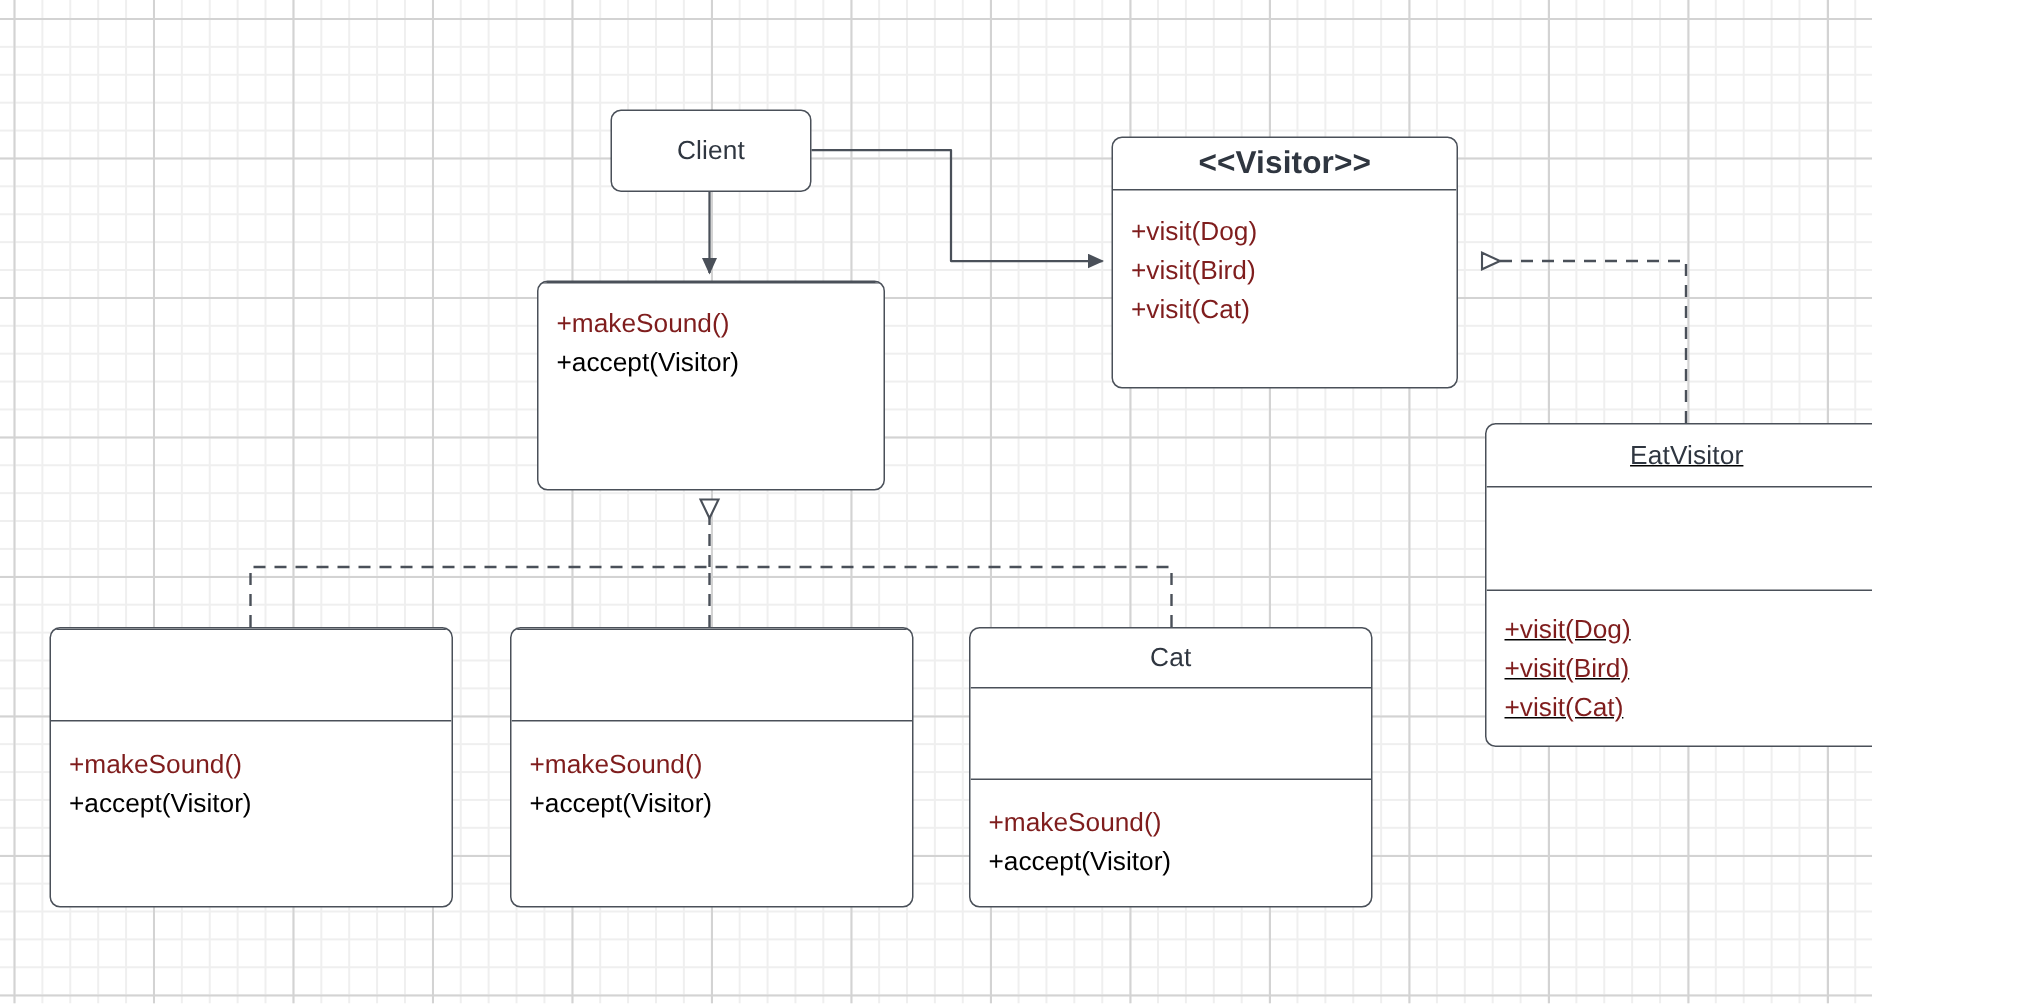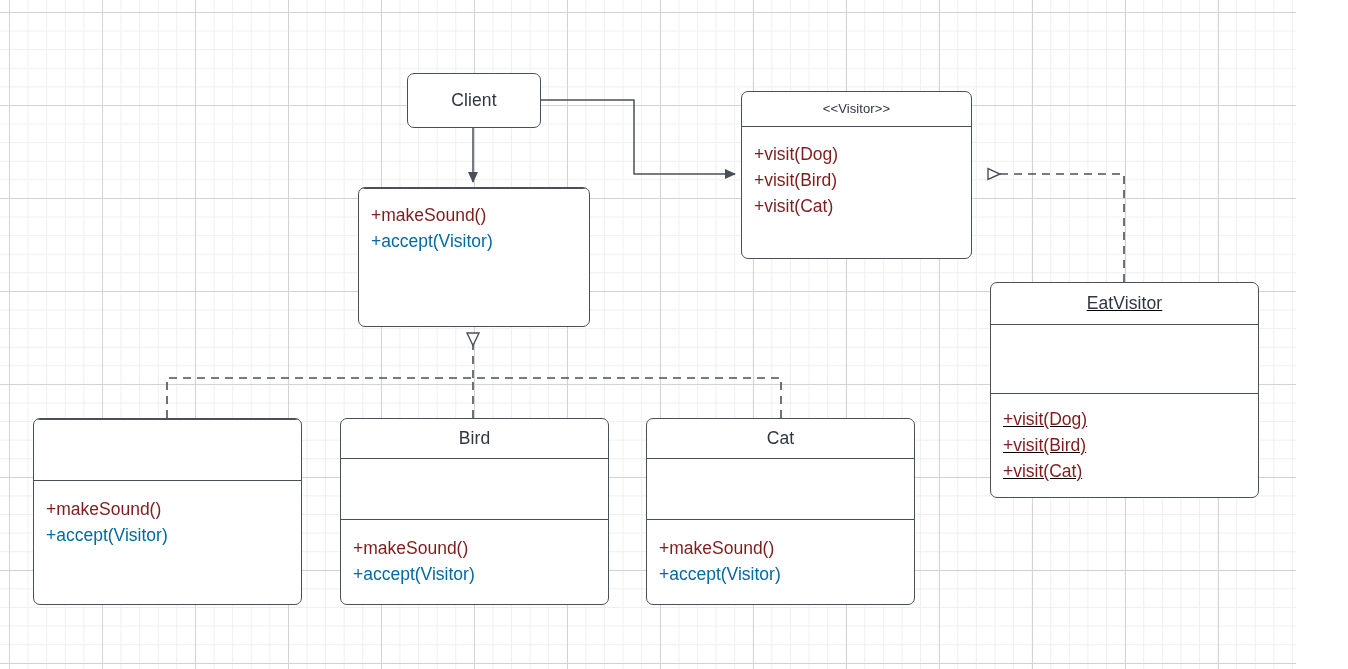--- a/index.html
+++ b/index.html
@@ -18,21 +18,20 @@
       linear-gradient(to bottom, #d3d3d3 1px, transparent 1px),
       linear-gradient(to right, #efefef 1px, transparent 1px),
       linear-gradient(to bottom, #efefef 1px, transparent 1px);
     background-size:
       93px 93px,
       93px 93px,
       18.6px 18.6px,
       18.6px 18.6px;
     background-position: 9px 12px, 9px 12px, 9px 12px, 9px 12px;
     font-family: "Liberation Sans", sans-serif;
-    padding-left: 48px;
   }
   .edges {
     position: absolute;
     left: 0;
     top: 0;
     width: 1348px;
     height: 669px;
     pointer-events: none;
   }
   .uml-class {
@@ -48,42 +47,42 @@
     width: 100%;
     text-align: center;
     color: #2f3640;
     font-size: 17.5px;
     line-height: 1.2;
     letter-spacing: 0.1px;
     display: flex;
     align-items: center;
     justify-content: center;
   }
-  .cls-name.bold { font-weight: normal; font-size: 13px; }
+  .cls-name.bold { font-weight: bold; font-size: 21px; }
   .divider {
     width: 100%;
     height: 0;
     border-top: 1.5px solid #4a5059;
   }
   .cls-compartment {
     box-sizing: border-box;
     width: 100%;
     padding: 0 12px;
     display: flex;
     flex-direction: column;
     justify-content: center;
   }
   .cls-compartment.empty { }
   .member {
     color: #7f1d1d;
     font-size: 17.5px;
     line-height: 26px;
     white-space: nowrap;
   }
-  .member.accent { color: #0369a1; }
+  .member.accent { color: #000000; }
 </style>
 </head>
 <body>
 
 <div id="canvas">
 
   <svg class="edges" width="1348" height="669" viewBox="0 0 1348 669">
     <defs>
       <marker id="filledArrow" markerWidth="12" markerHeight="12" refX="10" refY="5" orient="auto" markerUnits="userSpaceOnUse">
         <path d="M0,0 L11,5 L0,10 z" fill="#4a5059"></path>
@@ -153,21 +152,20 @@
     <div class="divider"></div>
     <div class="cls-compartment empty" style="height:60px;"></div>
     <div class="divider"></div>
     <div class="cls-compartment" style="height:85px; padding-top:15px; justify-content:flex-start;">
       <div class="member">+makeSound()</div>
       <div class="member accent">+accept(Visitor)</div>
     </div>
   </div>
 
   <div class="uml-class" style="left:340px; top:418px; width:269px; height:187px;">
-    <div class="cls-name" style="height:39px;">Bird</div>
     <div class="divider"></div>
     <div class="cls-compartment empty" style="height:60px;"></div>
     <div class="divider"></div>
     <div class="cls-compartment" style="height:85px; padding-top:15px; justify-content:flex-start;">
       <div class="member">+makeSound()</div>
       <div class="member accent">+accept(Visitor)</div>
     </div>
   </div>
 
   <div class="uml-class" style="left:646px; top:418px; width:269px; height:187px;">

